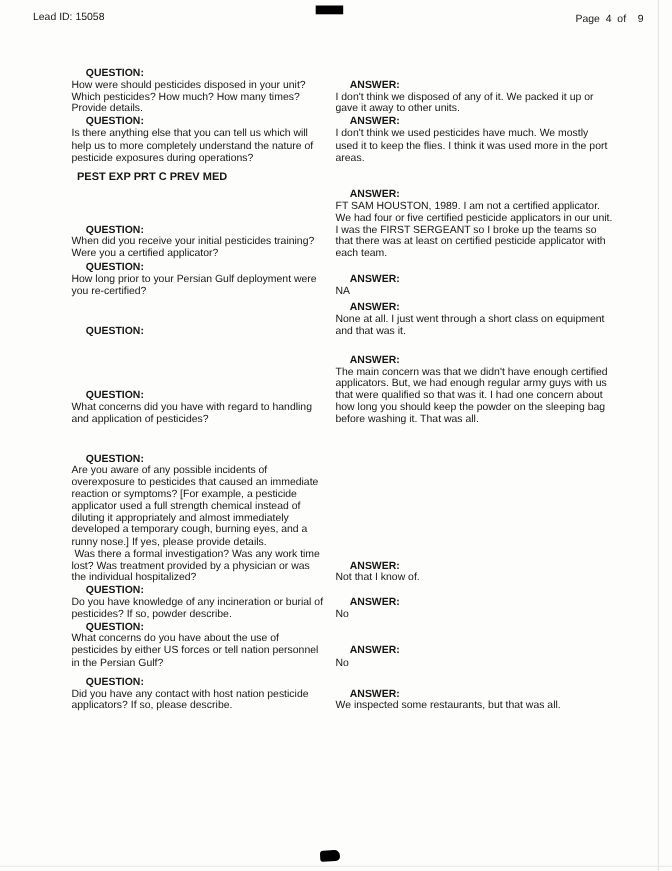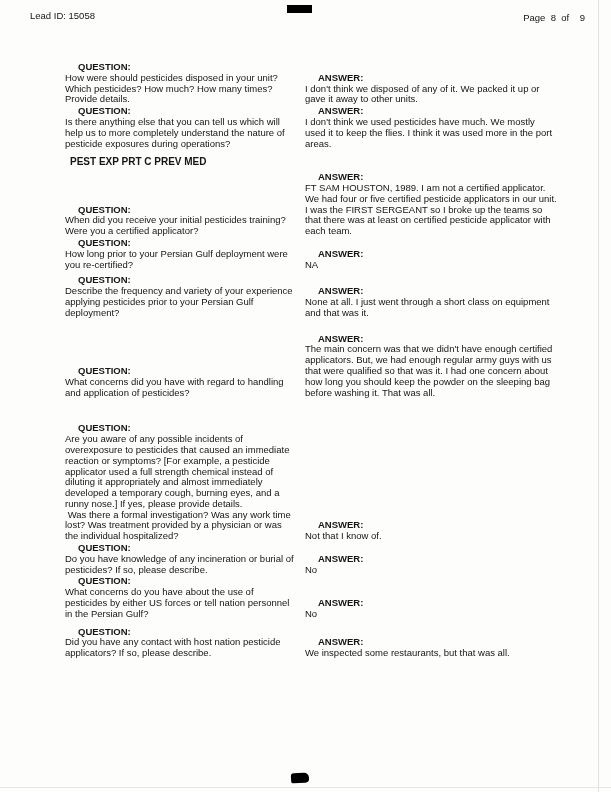--- a/index.html
+++ b/index.html
@@ -40,21 +40,21 @@
   .offset-lg { margin-top:21px; }
   .offset-sm { margin-top:6px; }
 </style>
 </head>
 <body>
 
 <div class="page">
 
   <div class="hdr-left">Lead ID: 15058</div>
   <div class="mark-top"></div>
-  <div class="hdr-right">Page  8  of    9</div>
+  <div class="hdr-right">Page  4  of    9</div>
 
   <div class="content">
 
     <div class="row r1">
       <div class="qcol">
         <div class="qlabel">QUESTION:</div>
         <div class="qtext">How were should pesticides disposed in your unit? Which pesticides? How much? How many times? Provide details.</div>
       </div>
       <div class="acol">
         <div class="alabel">ANSWER:</div>
@@ -93,21 +93,20 @@
       </div>
       <div class="acol">
         <div class="alabel">ANSWER:</div>
         <div class="atext">NA</div>
       </div>
     </div>
 
     <div class="row r5">
       <div class="qcol">
         <div class="qlabel">QUESTION:</div>
-        <div class="qtext">Describe the frequency and variety of your experience applying pesticides prior to your Persian Gulf deployment?</div>
       </div>
       <div class="acol">
         <div class="alabel">ANSWER:</div>
         <div class="atext">None at all. I just went through a short class on equipment and that was it.</div>
       </div>
     </div>
 
     <div class="row r6">
       <div class="qcol">
         <div class="qlabel">QUESTION:</div>
@@ -127,21 +126,21 @@
       </div>
       <div class="acol offset-lg">
         <div class="alabel">ANSWER:</div>
         <div class="atext">Not that I know of.</div>
       </div>
     </div>
 
     <div class="row r8">
       <div class="qcol">
         <div class="qlabel">QUESTION:</div>
-        <div class="qtext">Do you have knowledge of any incineration or burial of pesticides? If so, please describe.</div>
+        <div class="qtext">Do you have knowledge of any incineration or burial of pesticides? If so, powder describe.</div>
       </div>
       <div class="acol">
         <div class="alabel">ANSWER:</div>
         <div class="atext">No</div>
       </div>
     </div>
 
     <div class="row r9">
       <div class="qcol">
         <div class="qlabel">QUESTION:</div>

